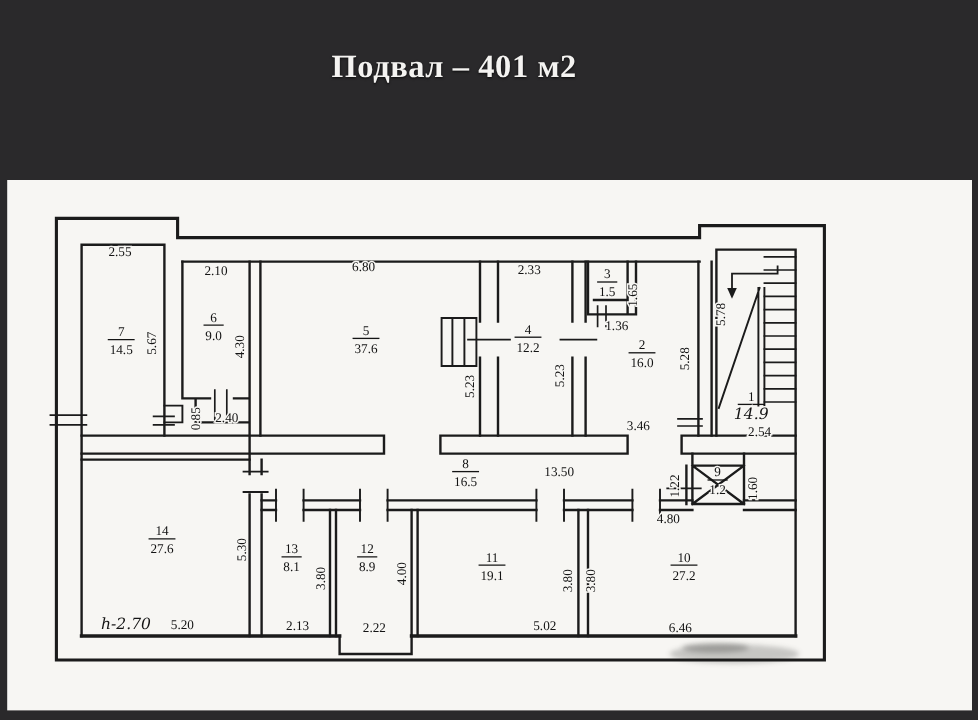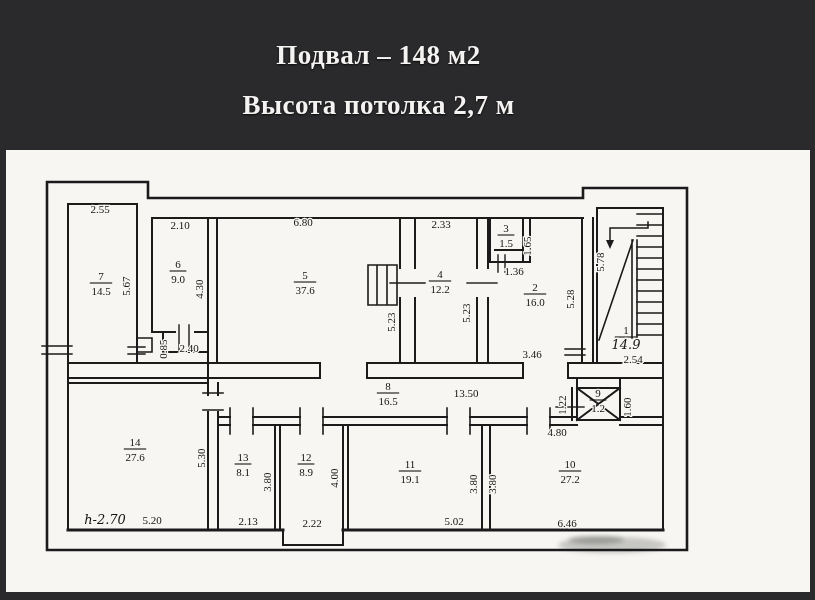--- a/index.html
+++ b/index.html
@@ -28,22 +28,21 @@
     text-anchor:middle;paint-order:stroke;stroke:#f7f6f3;stroke-width:2.5px;
   }
   .hand{
     font-family:"DejaVu Serif", serif;font-style:italic;font-size:13px;
   }
 </style>
 </head>
 <body>
 
 <div class="header">
-  <div class="title-line t1">Подвал – 148 м2</div>
-  <div class="title-line t2">Высота потолка  2,7 м</div>
+  <div class="title-line t1">Подвал – 401 м2</div>
 </div>
 
 <div class="scan-page">
   <svg width="804" height="442" viewBox="6 150 804 442" xmlns="http://www.w3.org/2000/svg">
     <defs>
       <filter id="blur1" x="-50%" y="-50%" width="200%" height="200%">
         <feGaussianBlur stdDeviation="2.2"></feGaussianBlur>
       </filter>
     </defs>
 

